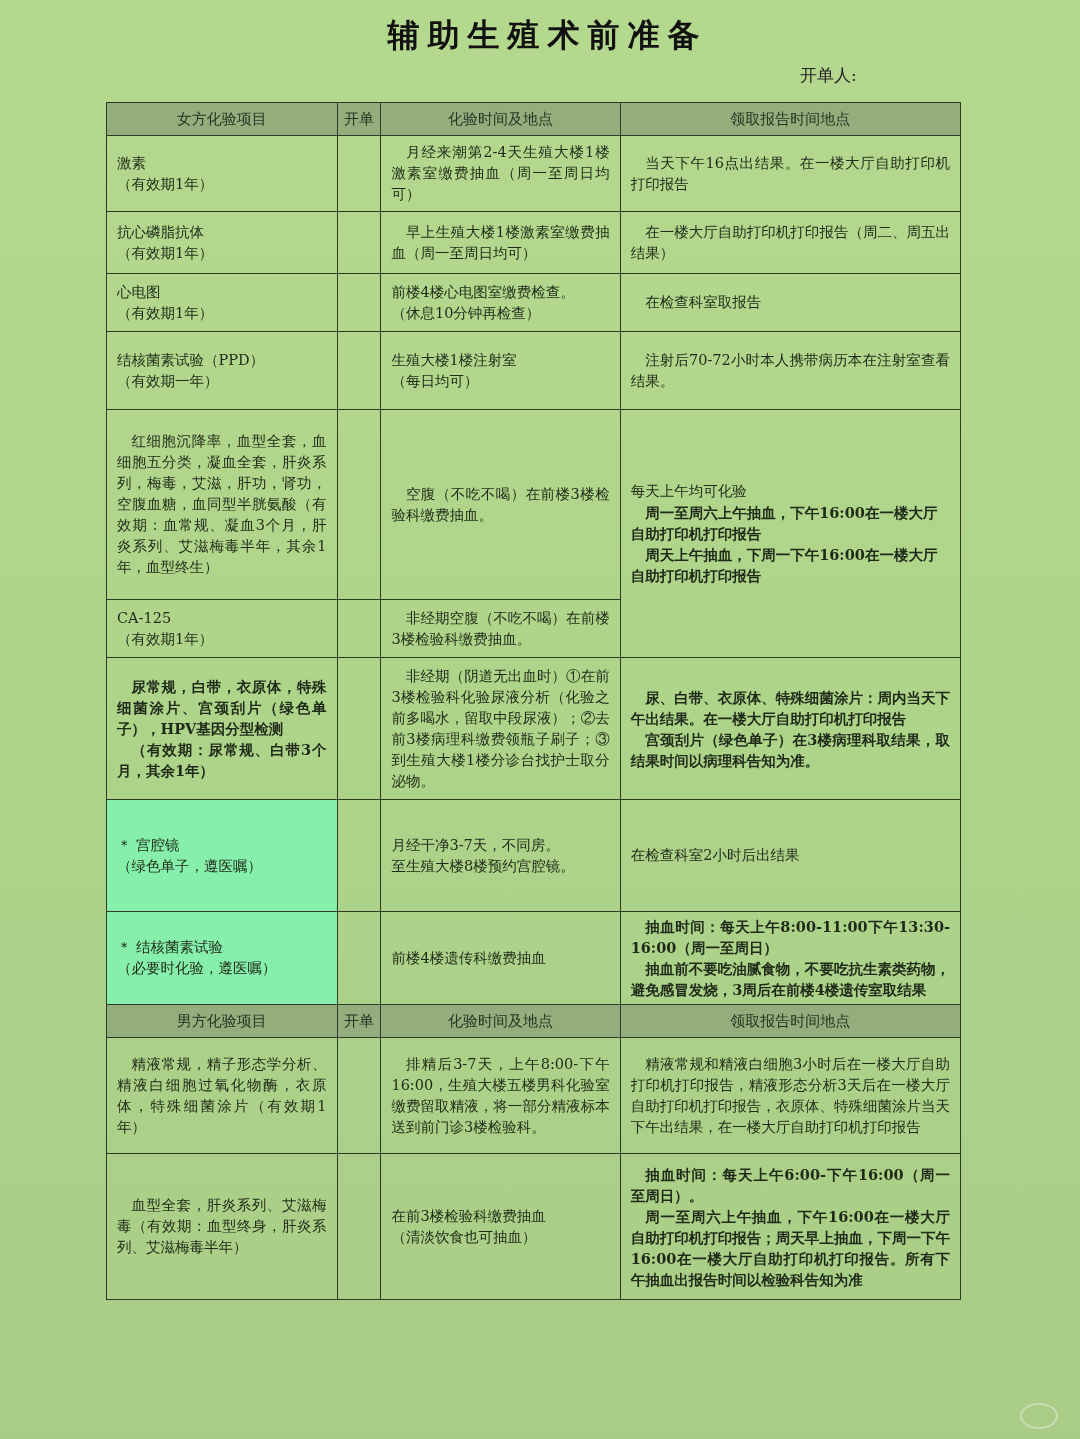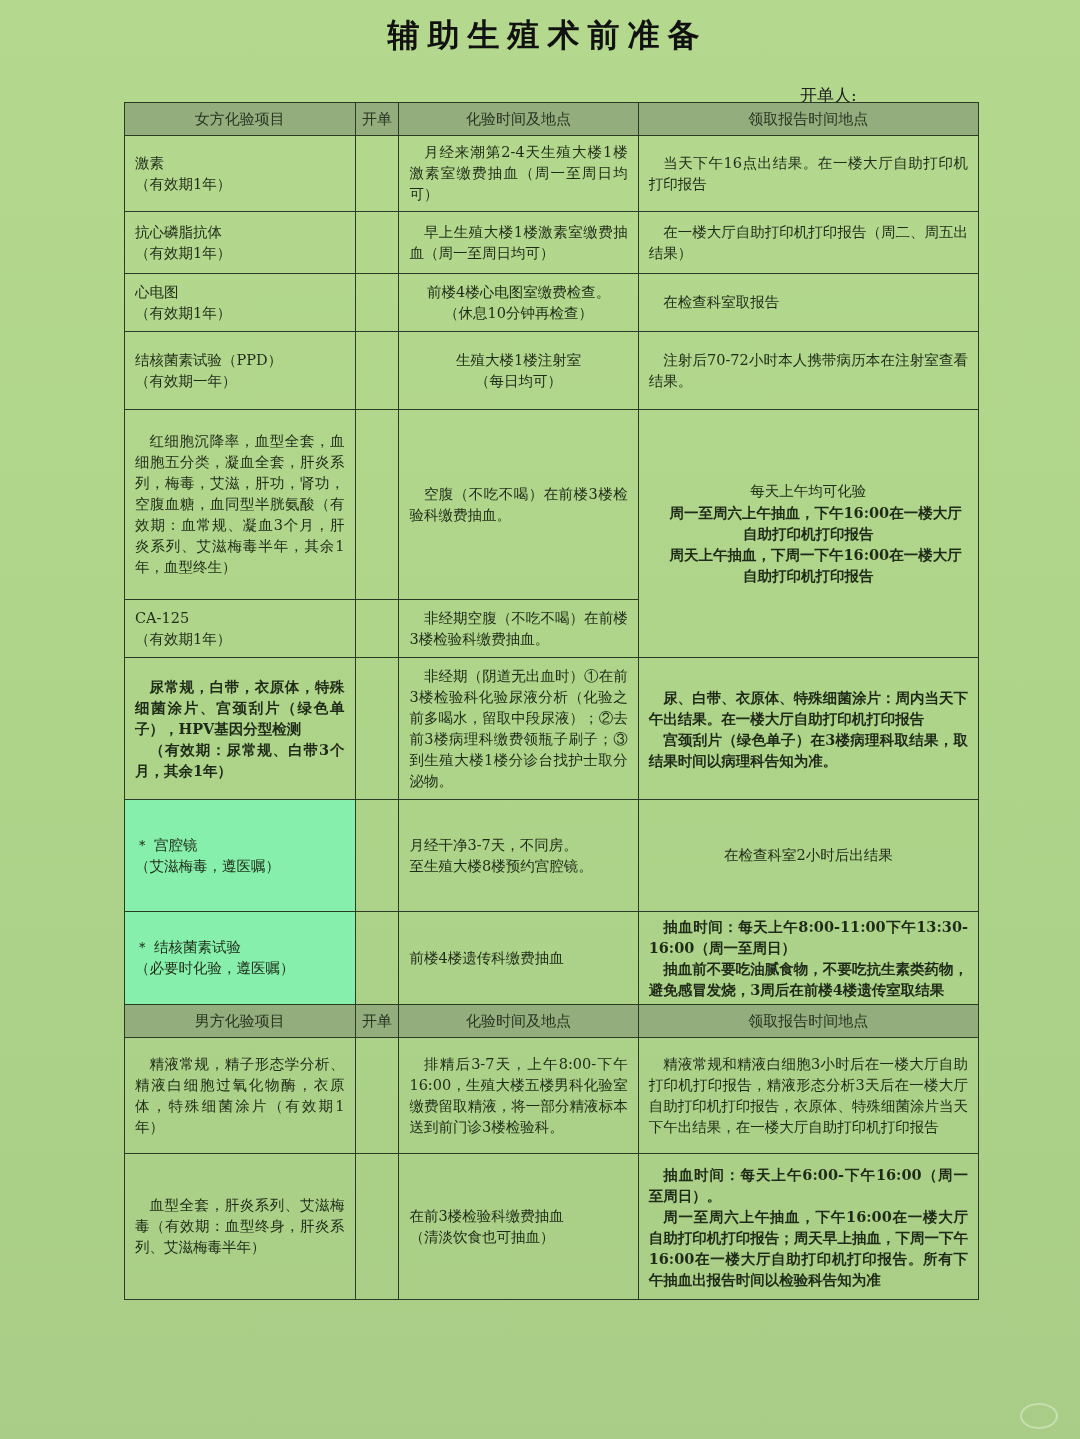--- a/index.html
+++ b/index.html
@@ -9,36 +9,36 @@
     font-family: "DejaVu Serif", "Liberation Serif", serif;
     color: #1f2a18;
     position: relative;
   }
   .title {
     position: absolute; left: 0; top: 14px; width: 1095px;
     text-align: center; font-size: 32px; font-weight: bold; letter-spacing: 8px;
     color: #111;
   }
   .issuer {
-    position: absolute; left: 800px; top: 84px; font-size: 17px; color: #222;
+    position: absolute; left: 800px; top: 64px; font-size: 17px; color: #222;
   }
   .sheet {
-    position: absolute; left: 124px; top: 102px; width: 855px;
+    position: absolute; left: 106px; top: 102px; width: 855px;
     border-collapse: collapse; table-layout: fixed;
     font-size: 14.5px; line-height: 21px;
   }
   .sheet td, .sheet th {
     border: 1.6px solid #2c3a26; padding: 4px 10px; vertical-align: middle;
   }
   .sheet th {
     background: #93ae7c; font-weight: normal; height: 28px; padding: 2px 6px;
     font-size: 15px; color: #2a3424;
   }
   .c { text-align: left; }
-  .l { text-align: center; }
+  .l { text-align: left; }
   .j { text-align: justify; }
   .indent { text-indent: 1em; }
   .shaded { background: #86efac; }
   .col1 { width: 210px; }
   .col2 { width: 40px; }
   .col3 { width: 218px; }
   .col4 { width: 310px; }
   .para { display: block; }
   .para.ind { text-indent: 1em; font-weight: bold; }
   .watermark {
@@ -143,21 +143,21 @@
     <td class="j indent">非经期（阴道无出血时）①在前3楼检验科化验尿液分析（化验之前多喝水，留取中段尿液）；②去前3楼病理科缴费领瓶子刷子；③到生殖大楼1楼分诊台找护士取分泌物。</td>
     <td class="j">
       <span class="para ind">尿、白带、衣原体、特殊细菌涂片：周内当天下午出结果。在一楼大厅自助打印机打印报告</span>
       <span class="para ind">宫颈刮片（绿色单子）在3楼病理科取结果，取结果时间以病理科告知为准。</span>
     </td>
   </tr>
 
   <tr style="height:112px">
     <td class="c shaded">
       <span class="para">＊ 宫腔镜</span>
-      <span class="para">（艾滋梅毒，遵医嘱）</span>
+      <span class="para">（绿色单子，遵医嘱）</span>
     </td>
     <td></td>
     <td class="c">
       <span class="para">月经干净3-7天，不同房。</span>
       <span class="para">至生殖大楼8楼预约宫腔镜。</span>
     </td>
     <td class="l">在检查科室2小时后出结果</td>
   </tr>
 
   <tr style="height:92px">

